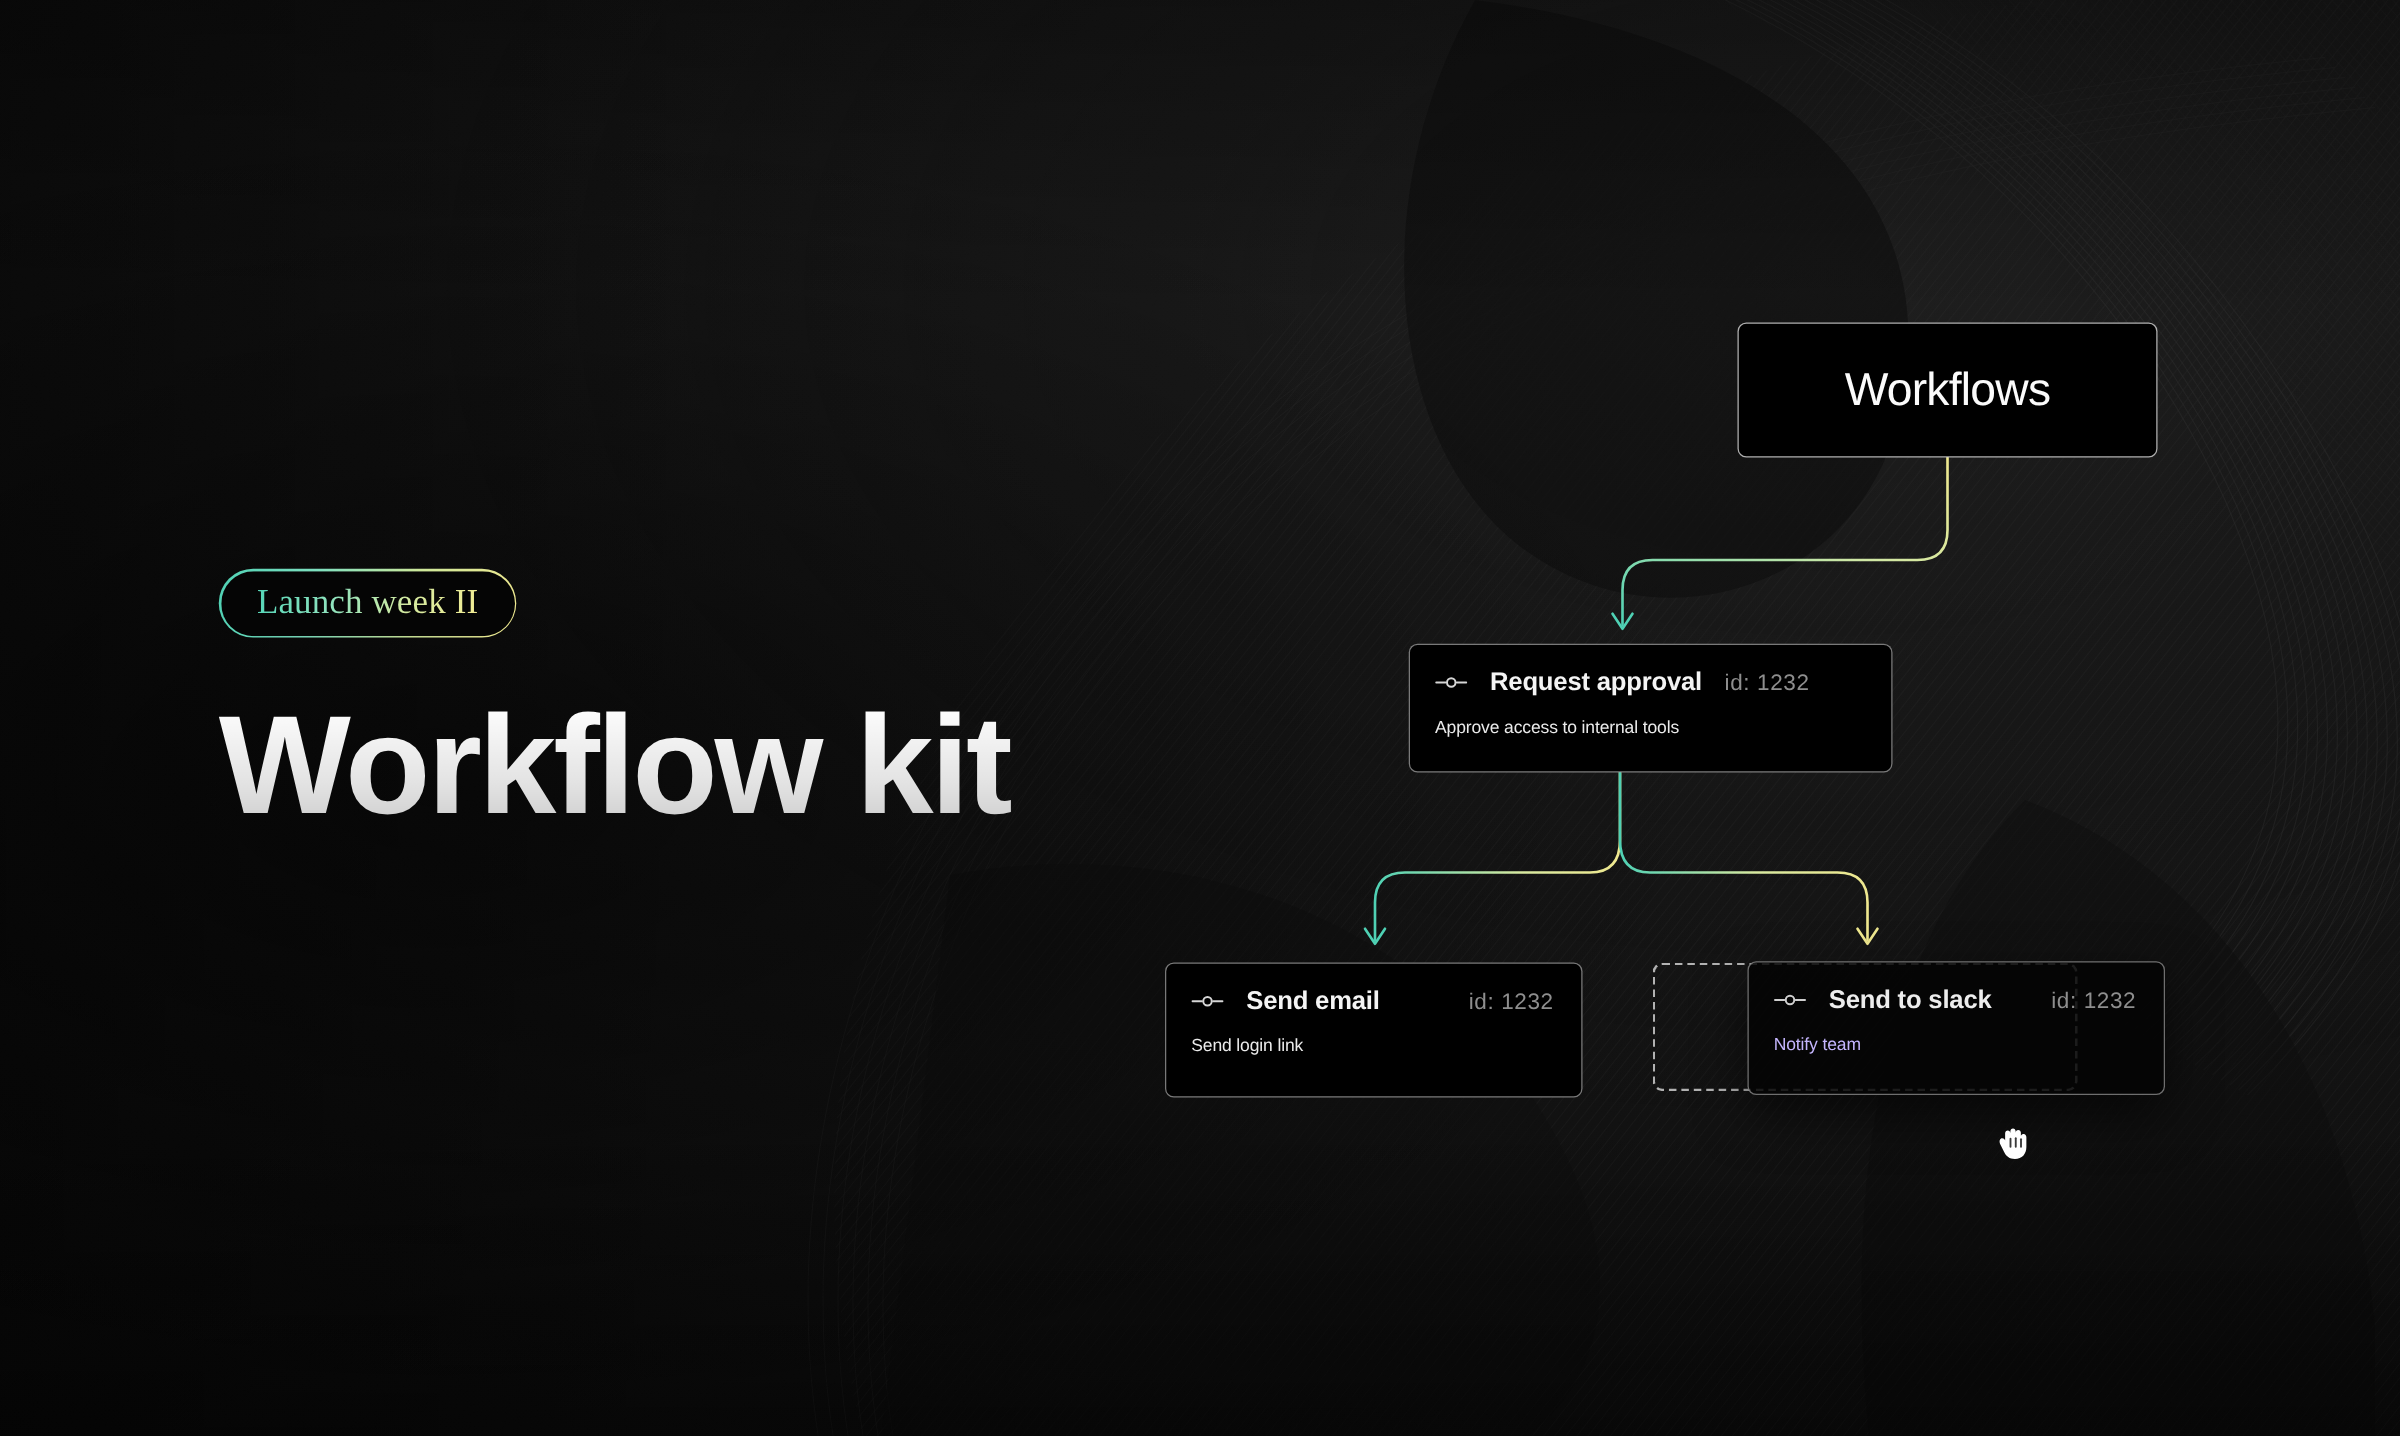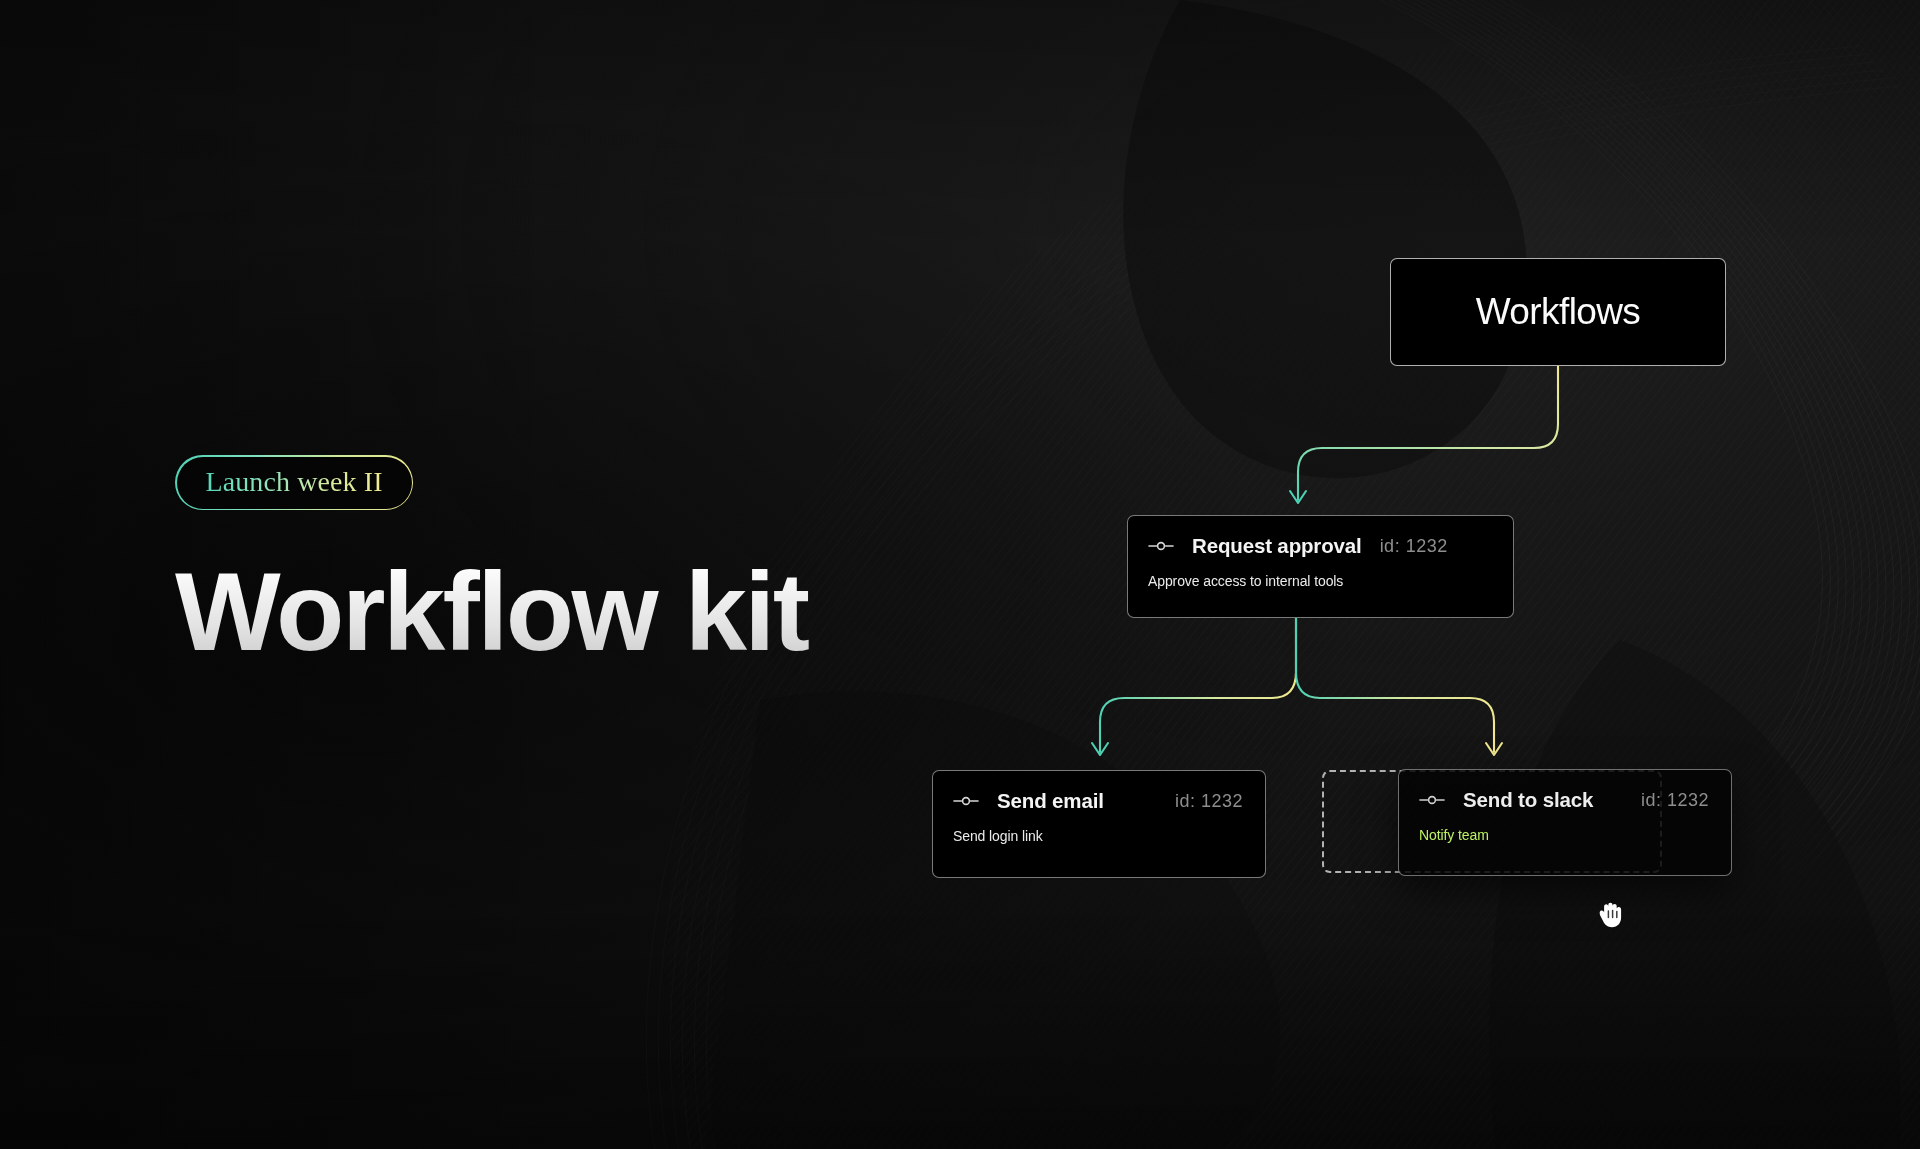--- a/index.html
+++ b/index.html
@@ -198,21 +198,21 @@
   .node-dragging {
     left: 1398px;
     top: 769px;
     width: 334px;
     height: 107px;
     background: rgba(3,3,3,.86);
     border-color: rgba(198,198,198,.55);
     box-shadow: 0 16px 40px rgba(0,0,0,.55);
   }
   .node-dragging .node-title { color: #ededed; }
-  .node-dragging .node-desc  { color: #bef264; }
+  .node-dragging .node-desc  { color: #c4b5fd; }
 
   
   .cursor-grab {
     position: absolute;
     left: 1594px;
     top: 898px;
     width: 34px;
     height: 34px;
     pointer-events: none;
   }

